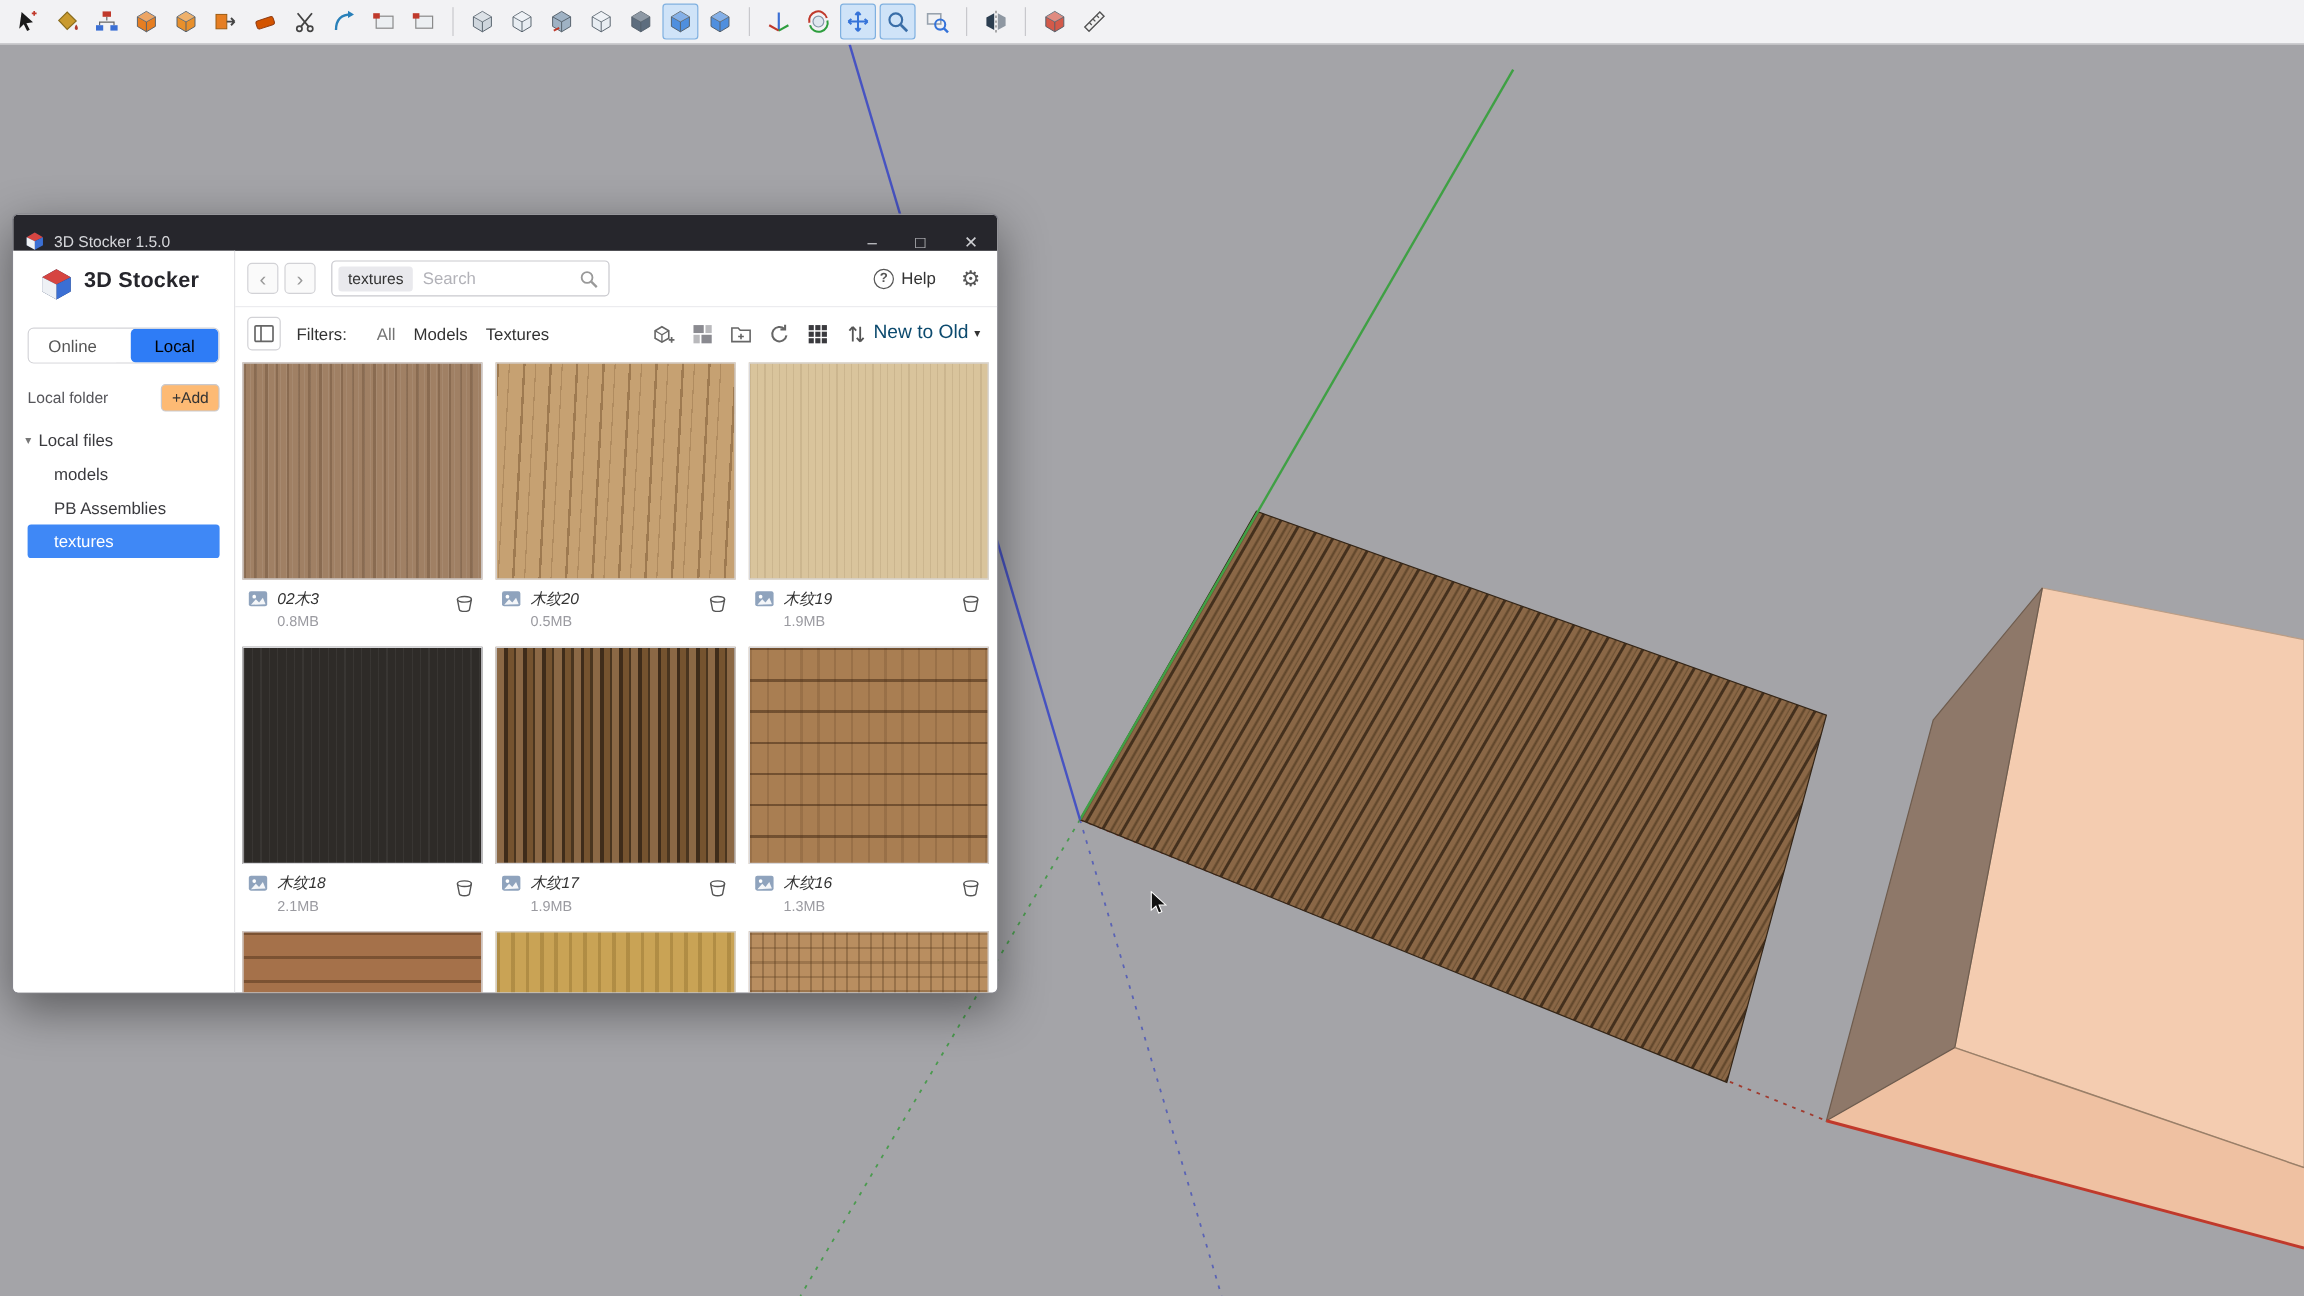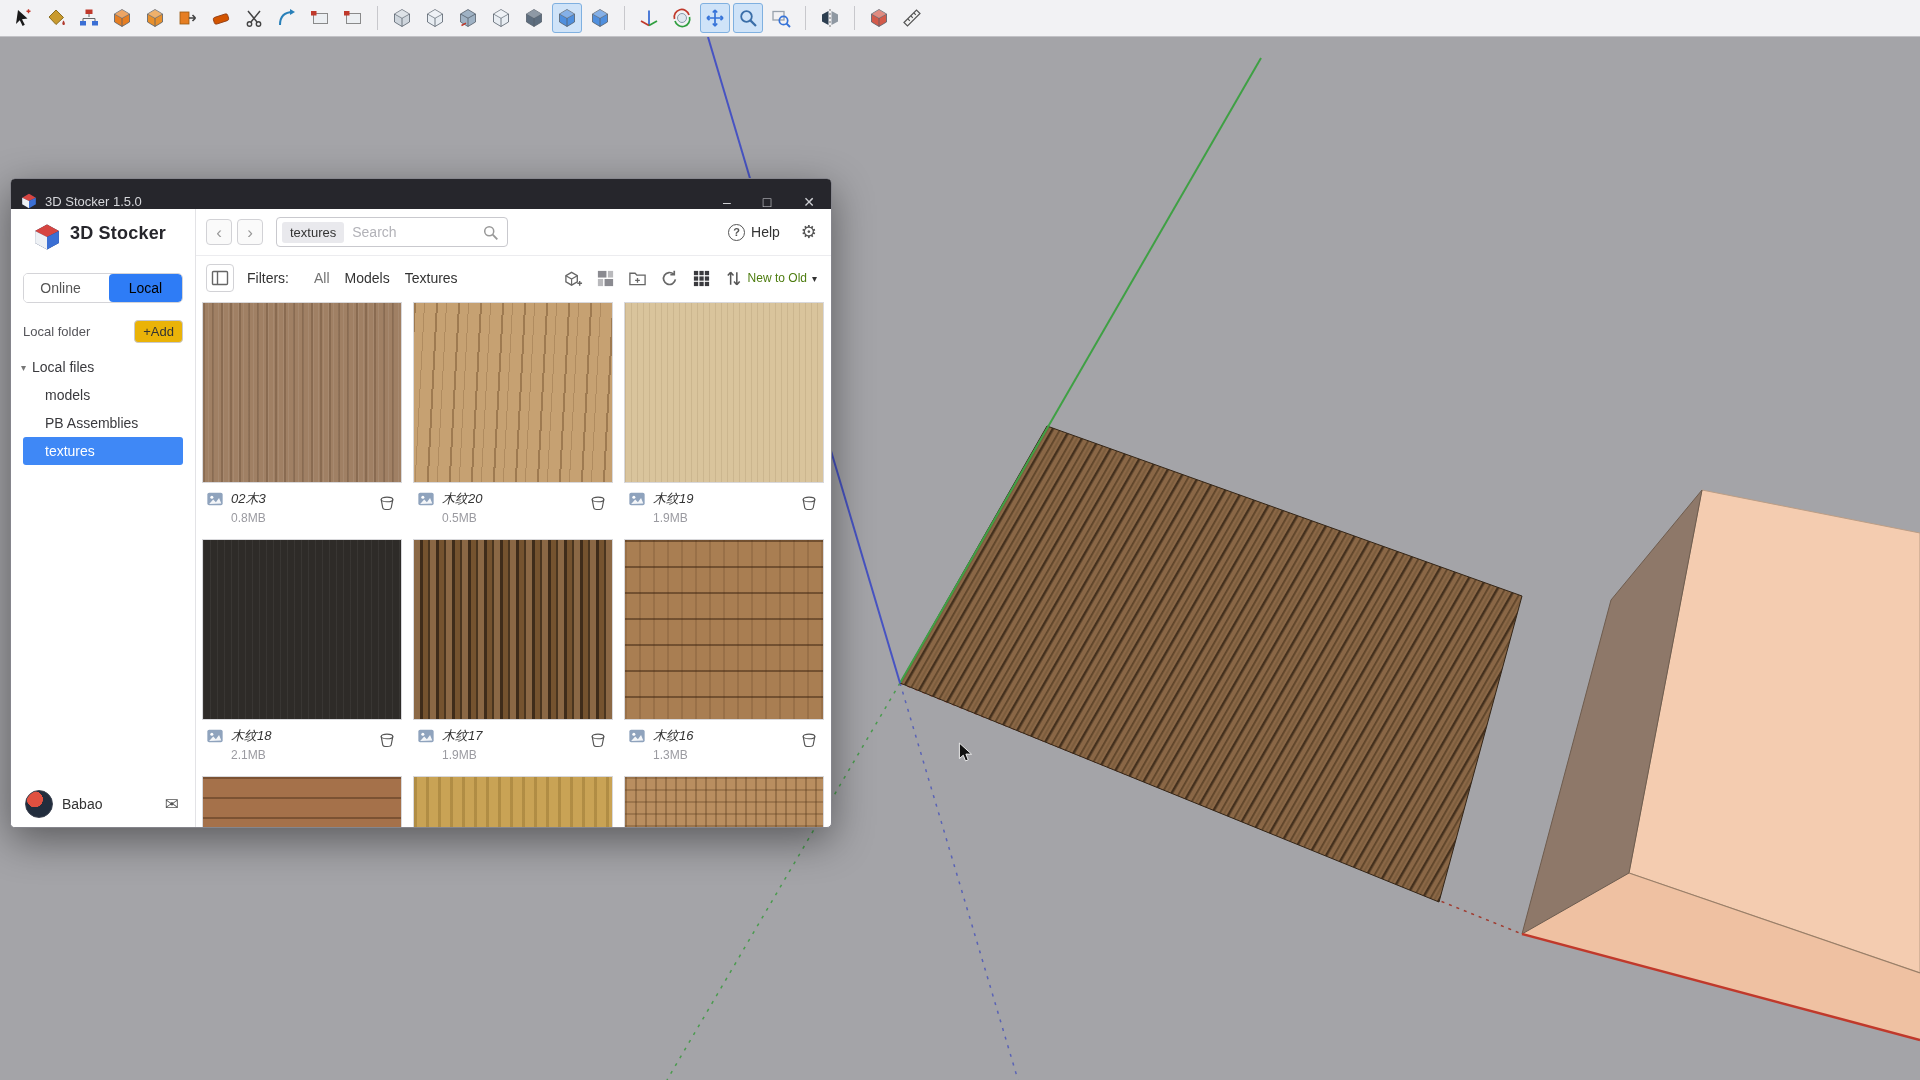--- a/index.html
+++ b/index.html
@@ -36,21 +36,21 @@
   .sidebar{width:185px;flex:none;border-right:1px solid #e3e3e6;position:relative;
     padding-top:14px;box-sizing:border-box;background:#fff;}
   .brand{display:flex;gap:9px;padding-left:22px;height:32px;}
   .brand .logo svg{width:28px;height:28px;display:block;}
   .brand-name{font-size:18px;font-weight:bold;color:#26262c;letter-spacing:.2px;}
   .tabs{display:flex;margin:18px 12px 0;height:28px;border:1px solid #d4d4d8;border-radius:5px;overflow:hidden;gap:12px;}
   .tab{flex:1;font-size:14px;background:#fff;color:#555;border:none;padding:0;}
   .tab.active{background:#2e7cf6;color:#000000;border-radius:4px;}
   .folder-row{display:flex;align-items:center;margin:16px 12px 0;height:24px;}
   .folder-label{font-size:13px;color:#55555a;}
-  .add-btn{margin-left:auto;font-size:13px;color:#333;background:#eab308;border:1px solid #c9c9ce;
+  .add-btn{margin-left:auto;font-size:13px;color:#333;background:#fdba74;border:1px solid #c9c9ce;
     border-radius:4px;height:23px;padding:0 8px;}
   .tree{margin-top:10px;}
   .tree-row{height:28px;display:flex;align-items:center;font-size:14px;color:#3a3a3e;cursor:pointer;}
   .tree-row.group{padding-left:10px;gap:6px;}
   .chev{color:#777;font-size:10px;}
   .tree-row.child{padding-left:34px;}
   .tree-row.child.selected{background:#3f88f6;color:#fff;margin:0 12px;padding-left:22px;border-radius:3px;}
   .user-row{position:absolute;left:0;right:0;bottom:0;height:46px;display:flex;align-items:center;
     padding:0 16px 0 14px;gap:9px;}
   .avatar{width:26px;height:26px;border-radius:50%;border:1px solid #3c4250;
@@ -80,21 +80,21 @@
   .panel-btn{width:28px;height:28px;border:1px solid #d2d2d6;border-radius:4px;background:#fff;
     display:flex;align-items:center;justify-content:center;padding:0;}
   .filters-label{font-size:14px;color:#333;}
   .filter-options{display:flex;align-items:center;gap:15px;}
   .filter-opt{font-size:14px;color:#333;cursor:pointer;}
   .filter-opt.active{color:#737373;margin-left:12px;}
   .icon-cluster{margin-left:auto;display:flex;align-items:center;gap:13px;}
   .ic{display:flex;align-items:center;justify-content:center;background:none;border:none;padding:0;}
   .ic svg{width:19px;height:19px;display:block;}
   .sort-group{display:flex;align-items:center;gap:5px;cursor:pointer;}
-  .sort-label{font-size:12px;color:#4d7c0f;}
+  .sort-label{font-size:16px;color:#0c4a6e;}
   .caret{font-size:10px;color:#333;}
 
   
   .cards{flex:1;overflow:hidden;padding:2px 0 0 6px;display:grid;
     grid-template-columns:repeat(3,200px);gap:14px 11px;align-content:start;}
   .card{width:200px;}
   .thumb{width:200px;height:181px;border:1px solid #d8d8db;box-sizing:border-box;}
   .card-foot{display:flex;align-items:flex-start;gap:7px;padding:7px 6px 0 4px;}
   .card-meta{display:flex;flex-direction:column;gap:3px;flex:1;min-width:0;}
   .card-name{font-size:13px;color:#333;white-space:nowrap;overflow:hidden;font-style:italic;}
@@ -402,25 +402,20 @@
             <div class="tree-row child">
               <span class="tree-label">models</span>
             </div>
             <div class="tree-row child">
               <span class="tree-label">PB Assemblies</span>
             </div>
             <div class="tree-row child selected">
               <span class="tree-label">textures</span>
             </div>
           </div>
-        <div class="user-row">
-          <span class="avatar"></span>
-          <span class="user-name">Babao</span>
-          <span class="mail">✉</span>
-        </div>
       </div>
 
       <div class="main">
         <div class="topbar">
           <button class="nav-btn">‹</button>
           <button class="nav-btn">›</button>
           <div class="searchbox">
             <span class="chip">textures</span>
             <input class="search-input" placeholder="Search" style="">
             <span class="mag-ic">

